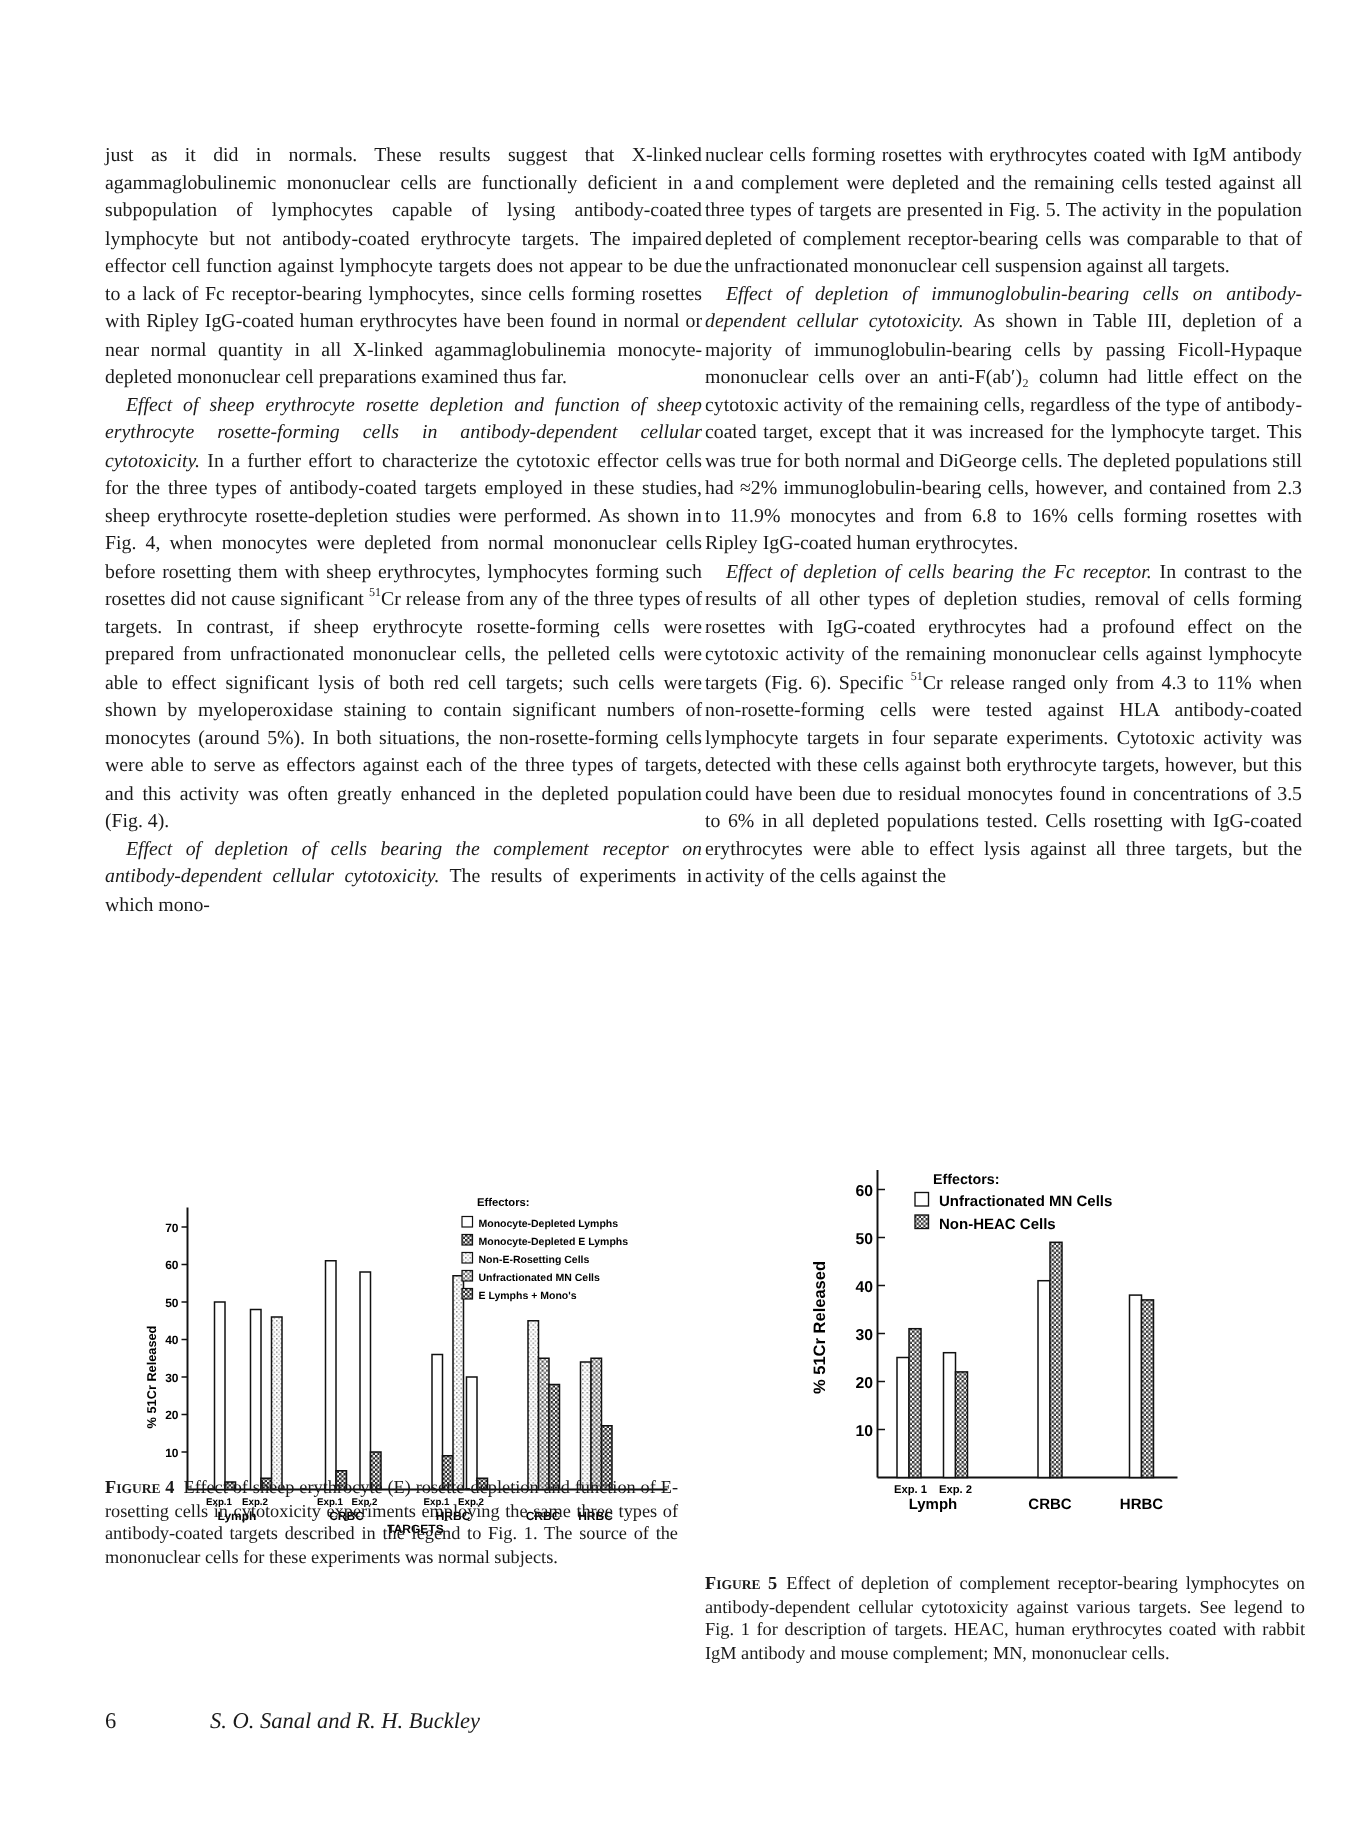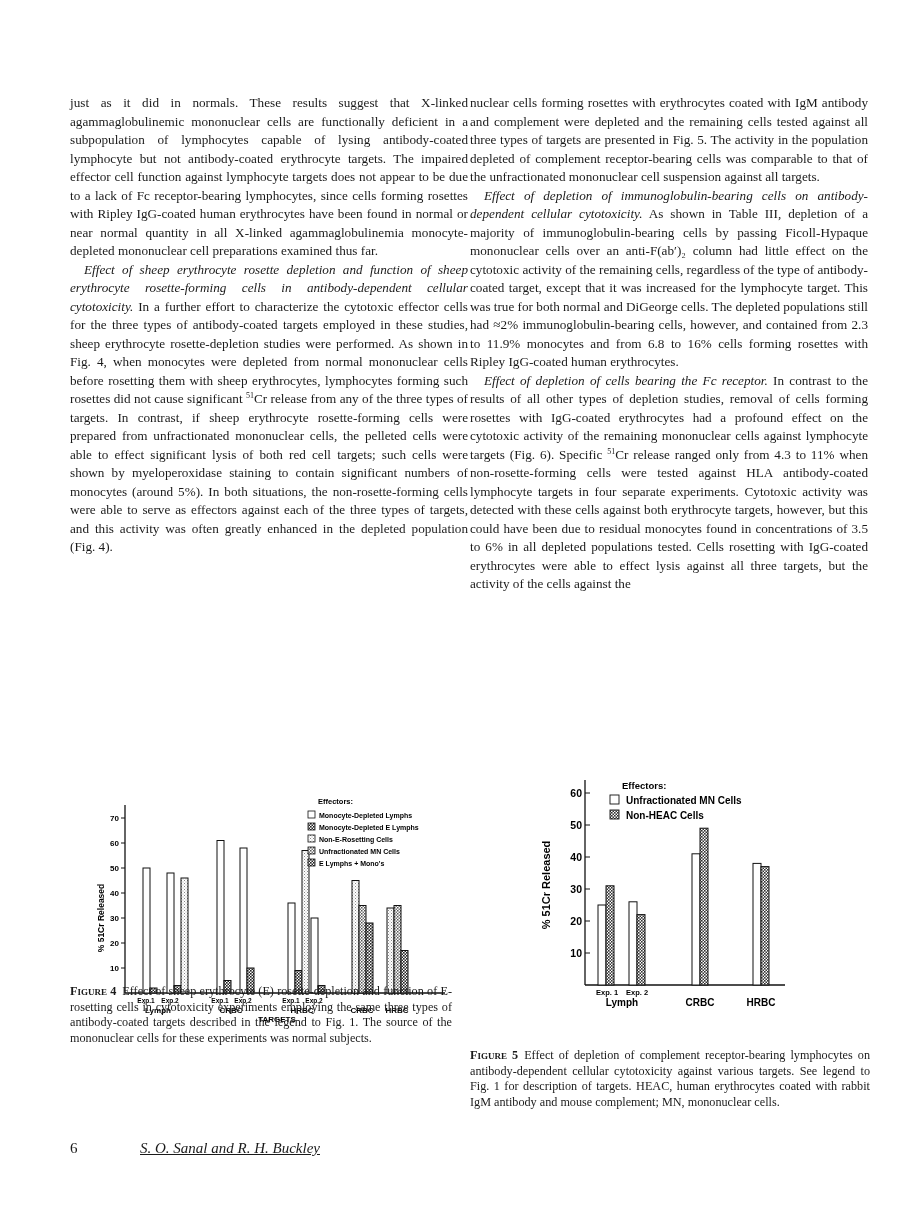--- a/index.html
+++ b/index.html
@@ -11,31 +11,32 @@
   .col-right { left: 470px; }
   .col p { margin: 0; text-indent: 14px; }
   .col p.first { text-indent: 0; }
   .col i { }
   sup { font-size: 8px; line-height: 0; }
   .figure { position: absolute; }
   .caption { position: absolute; font-size: 12.2px; line-height: 15.5px; text-align: justify;
              font-family: "Liberation Serif", "DejaVu Serif", serif; }
   .caption .figlabel { font-variant: small-caps; font-weight: bold; margin-right: 6px; }
   .footer { position: absolute; top: 1140px; left: 70px; font-size: 15px;
-            font-family: "Liberation Serif", serif; text-decoration: underline; }
+            font-family: "Liberation Serif", serif; }
   .footer .pg { display: inline-block; width: 70px; }
   .footer .auth { font-style: italic; }
   svg text { font-family: "Liberation Sans", "DejaVu Sans", sans-serif; }
 </style>
 </head>
 <body>
 
 <div class="col col-left">
   <p class="first">just as it did in normals. These results suggest that X-linked agammaglobulinemic mononuclear cells are functionally deficient in a subpopulation of lymphocytes capable of lysing antibody-coated lymphocyte but not antibody-coated erythrocyte targets. The impaired effector cell function against lymphocyte targets does not appear to be due to a lack of Fc receptor-bearing lymphocytes, since cells forming rosettes with Ripley IgG-coated human erythrocytes have been found in normal or near normal quantity in all X-linked agammaglobulinemia monocyte-depleted mononuclear cell preparations examined thus far.</p>
   <p><i>Effect of sheep erythrocyte rosette depletion and function of sheep erythrocyte rosette-forming cells in antibody-dependent cellular cytotoxicity.</i><span> In a further effort to characterize the cytotoxic effector cells for the three types of antibody-coated targets employed in these studies, sheep erythrocyte rosette-depletion studies were performed. As shown in Fig. 4, when monocytes were depleted from normal mononuclear cells before rosetting them with sheep erythrocytes, lymphocytes forming such rosettes did not cause significant </span><sup>51</sup><span>Cr release from any of the three types of targets. In contrast, if sheep erythrocyte rosette-forming cells were prepared from unfractionated mononuclear cells, the pelleted cells were able to effect significant lysis of both red cell targets; such cells were shown by myeloperoxidase staining to contain significant numbers of monocytes (around 5%). In both situations, the non-rosette-forming cells were able to serve as effectors against each of the three types of targets, and this activity was often greatly enhanced in the depleted population (Fig. 4).</span></p>
+  <p><i>Effect of depletion of cells bearing the complement receptor on antibody-dependent cellular cytotoxicity.</i><span> The results of experiments in which mono-</span></p>
 </div>
 
 <div class="col col-right">
   <p class="first">nuclear cells forming rosettes with erythrocytes coated with IgM antibody and complement were depleted and the remaining cells tested against all three types of targets are presented in Fig. 5. The activity in the population depleted of complement receptor-bearing cells was comparable to that of the unfractionated mononuclear cell suspension against all targets.</p>
   <p><i>Effect of depletion of immunoglobulin-bearing cells on antibody-dependent cellular cytotoxicity.</i><span> As shown in Table III, depletion of a majority of immunoglobulin-bearing cells by passing Ficoll-Hypaque mononuclear cells over an anti-F(ab′)₂ column had little effect on the cytotoxic activity of the remaining cells, regardless of the type of antibody-coated target, except that it was increased for the lymphocyte target. This was true for both normal and DiGeorge cells. The depleted populations still had ≈2% immunoglobulin-bearing cells, however, and contained from 2.3 to 11.9% monocytes and from 6.8 to 16% cells forming rosettes with Ripley IgG-coated human erythrocytes.</span></p>
   <p><i>Effect of depletion of cells bearing the Fc receptor.</i><span> In contrast to the results of all other types of depletion studies, removal of cells forming rosettes with IgG-coated erythrocytes had a profound effect on the cytotoxic activity of the remaining mononuclear cells against lymphocyte targets (Fig. 6). Specific </span><sup>51</sup><span>Cr release ranged only from 4.3 to 11% when non-rosette-forming cells were tested against HLA antibody-coated lymphocyte targets in four separate experiments. Cytotoxic activity was detected with these cells against both erythrocyte targets, however, but this could have been due to residual monocytes found in concentrations of 3.5 to 6% in all depleted populations tested. Cells rosetting with IgG-coated erythrocytes were able to effect lysis against all three targets, but the activity of the cells against the</span></p>
 </div>
 
 <svg class="figure" style="left:70px; top:790px;" width="380" height="240" viewBox="0 0 380 240">
   <defs>

